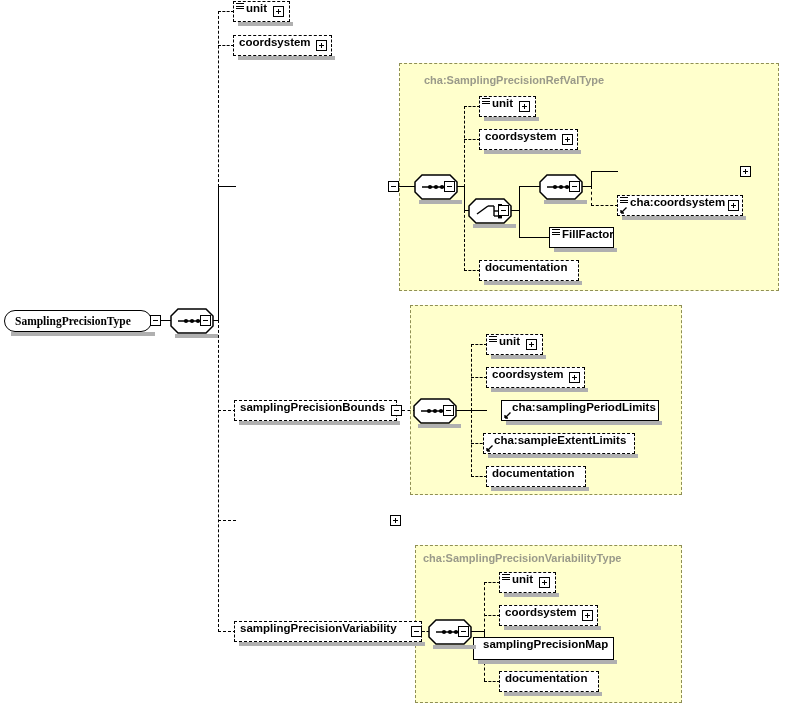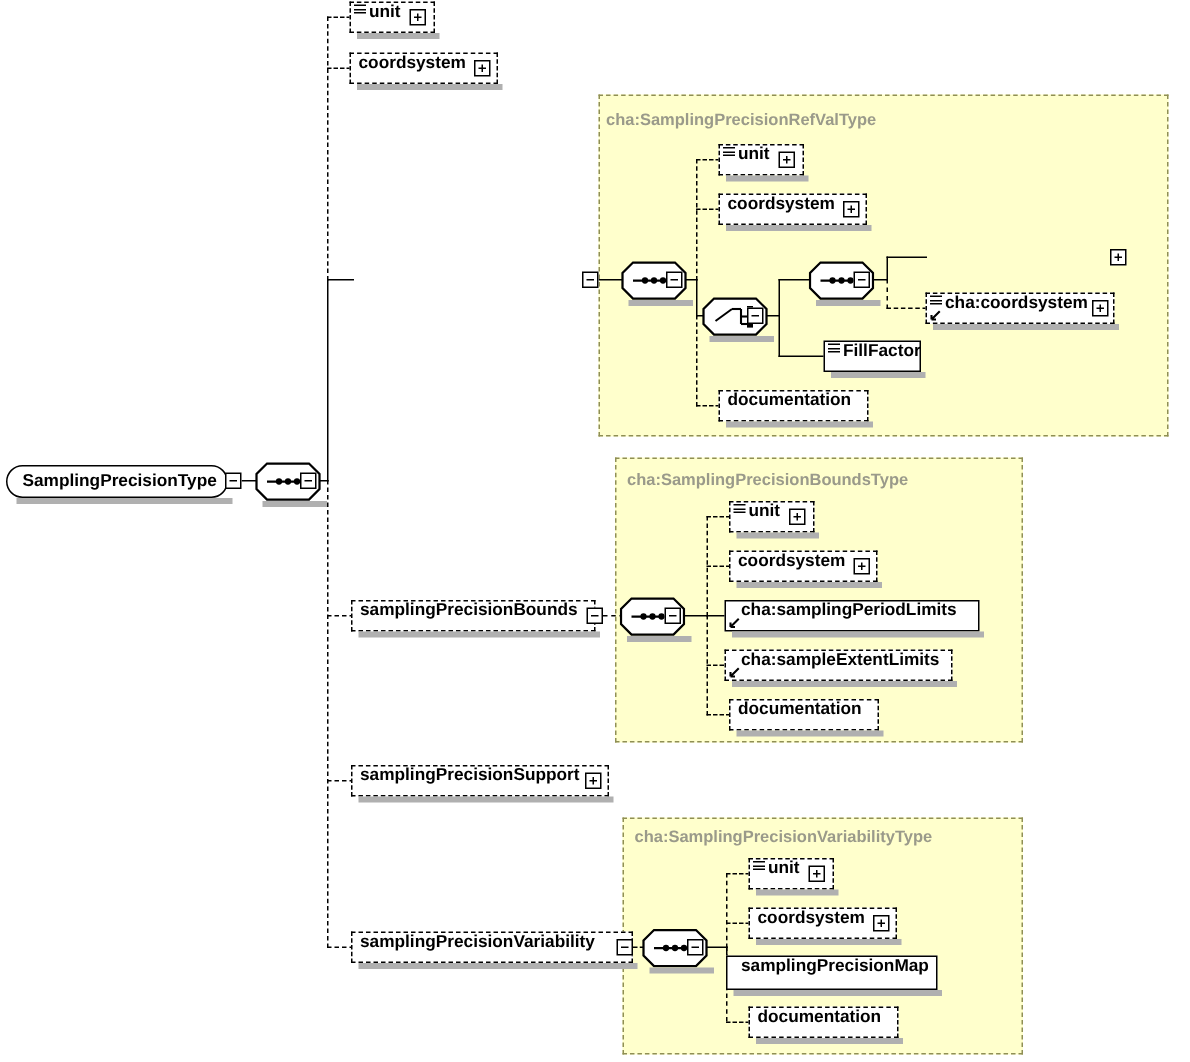--- a/index.html
+++ b/index.html
@@ -138,29 +138,28 @@
   .ln.v-solid{width:0;border-left:1.4px solid #000;}
   .ln.h-dash{height:0;border-top:1.4px dashed #000;}
   .ln.v-dash{width:0;border-left:1.4px dashed #000;}
 </style>
 </head>
 <body>
 
 <div id="canvas">
 
   <div class="grp" style="left:399px; top:63px; width:380px; height:228px;"></div>
-  <div class="grp-label" style="left:404px; top:74px;text-align:center;">cha:SamplingPrecisionRefValType</div>
+  <div class="grp-label" style="left:424px; top:74px;text-align:center;">cha:SamplingPrecisionRefValType</div>
 
   <div class="grp" style="left:410px; top:305px; width:272px; height:190px;"></div>
-  <div class="grp-label" style="left:418px; top:314px;">cha:SamplingPrecisionBoundsType</div>
 
   <div class="grp" style="left:415px; top:545px; width:267px; height:158px;"></div>
   <div class="grp-label" style="left:423px; top:552px;">cha:SamplingPrecisionVariabilityType</div>
 
-  <div class="rootnode" style="left:4px; top:310px; width:148px;">
+  <div class="rootnode" style="left:4px; top:310px; width:148px;font-family:Liberation Serif, serif;">
     <span class="lbl">SamplingPrecisionType</span>
   </div>
   <div class="pm" style="left:150px; top:315px;"></div>
 
   <div class="ln h-solid" style="left:161px; top:320px; width:11px;"></div>
 
   <div class="comp" style="left:170px; top:308px;">
     <svg width="44" height="26" viewBox="0 0 44 26">
       <polygon points="8,1 36,1 43,8 43,18 36,25 8,25 1,18 1,8" fill="#ffffff" stroke="#000000" stroke-width="1.5"></polygon>
       <line x1="8" y1="13" x2="36" y2="13" stroke="#000000" stroke-width="1.5"></line>
@@ -198,23 +197,20 @@
   <div class="ln h-solid" style="left:218px; top:186px; width:18px;"></div>
   <div class="pm" style="left:388px; top:181px;"></div>
 
   <div class="ln h-dash" style="left:218px; top:410px; width:18px;"></div>
   <div class="node dashed" style="left:234px; top:400px; width:163px;">
     <span class="lbl">samplingPrecisionBounds</span>
   </div>
   <div class="pm" style="left:391px; top:405px;"></div>
 
   <div class="ln h-dash" style="left:218px; top:520px; width:18px;"></div>
-  <div class="node dashed" style="left:234px; top:510px; width:172px;">
-    <span class="lbl">samplingPrecisionSupport</span>
-  </div>
   <div class="pm plus" style="left:390px; top:515px;"></div>
 
   <div class="ln h-dash" style="left:218px; top:631px; width:18px;"></div>
   <div class="node dashed" style="left:234px; top:621px; width:188px;">
     <span class="lbl">samplingPrecisionVariability</span>
   </div>
   <div class="pm" style="left:411px; top:626px;"></div>
 
   <div class="ln h-solid" style="left:399px; top:186px; width:18px;"></div>
   <div class="comp" style="left:414px; top:174px;">
@@ -346,21 +342,21 @@
   </div>
   <div class="pm plus" style="left:526px; top:339px;"></div>
 
   <div class="ln h-dash" style="left:471px; top:377px; width:16px;"></div>
   <div class="node dashed" style="left:486px; top:367px; width:99px;">
     <span class="lbl">coordsystem</span>
   </div>
   <div class="pm plus" style="left:569px; top:372px;"></div>
 
   <div class="ln h-solid" style="left:471px; top:410px; width:16px;"></div>
-  <div class="node solid" style="left:483px; top:400px; width:170px;">
+  <div class="node solid" style="left:501px; top:400px; width:158px;">
     <span class="glyph-ref">
       <svg width="9" height="9" viewBox="0 0 9 9">
           <path d="M7.5 1.5 L2 7 M2 7 L5 7 M2 7 L2 4" stroke="#000" stroke-width="1.4" fill="none"></path>
         </svg>
     </span>
     <span class="lbl" style="margin-left:5px;">cha:samplingPeriodLimits</span>
   </div>
 
   <div class="ln h-dash" style="left:471px; top:443px; width:16px;"></div>
   <div class="node dashed" style="left:483px; top:433px; width:152px;">
@@ -405,21 +401,21 @@
   </div>
   <div class="pm plus" style="left:539px; top:577px;"></div>
 
   <div class="ln h-dash" style="left:484px; top:615px; width:16px;"></div>
   <div class="node dashed" style="left:499px; top:605px; width:99px;">
     <span class="lbl">coordsystem</span>
   </div>
   <div class="pm plus" style="left:582px; top:610px;"></div>
 
   <div class="ln h-solid" style="left:484px; top:648px; width:18px;"></div>
-  <div class="node solid" style="left:484px; top:637px; width:141px; height:23px;">
+  <div class="node solid" style="left:473px; top:637px; width:141px; height:23px;">
     <span class="lbl" style="margin-left:4px;">samplingPrecisionMap</span>
   </div>
 
   <div class="ln h-dash" style="left:484px; top:681px; width:16px;"></div>
   <div class="node dashed" style="left:499px; top:671px; width:100px;">
     <span class="lbl">documentation</span>
   </div>
 
 </div>
 

